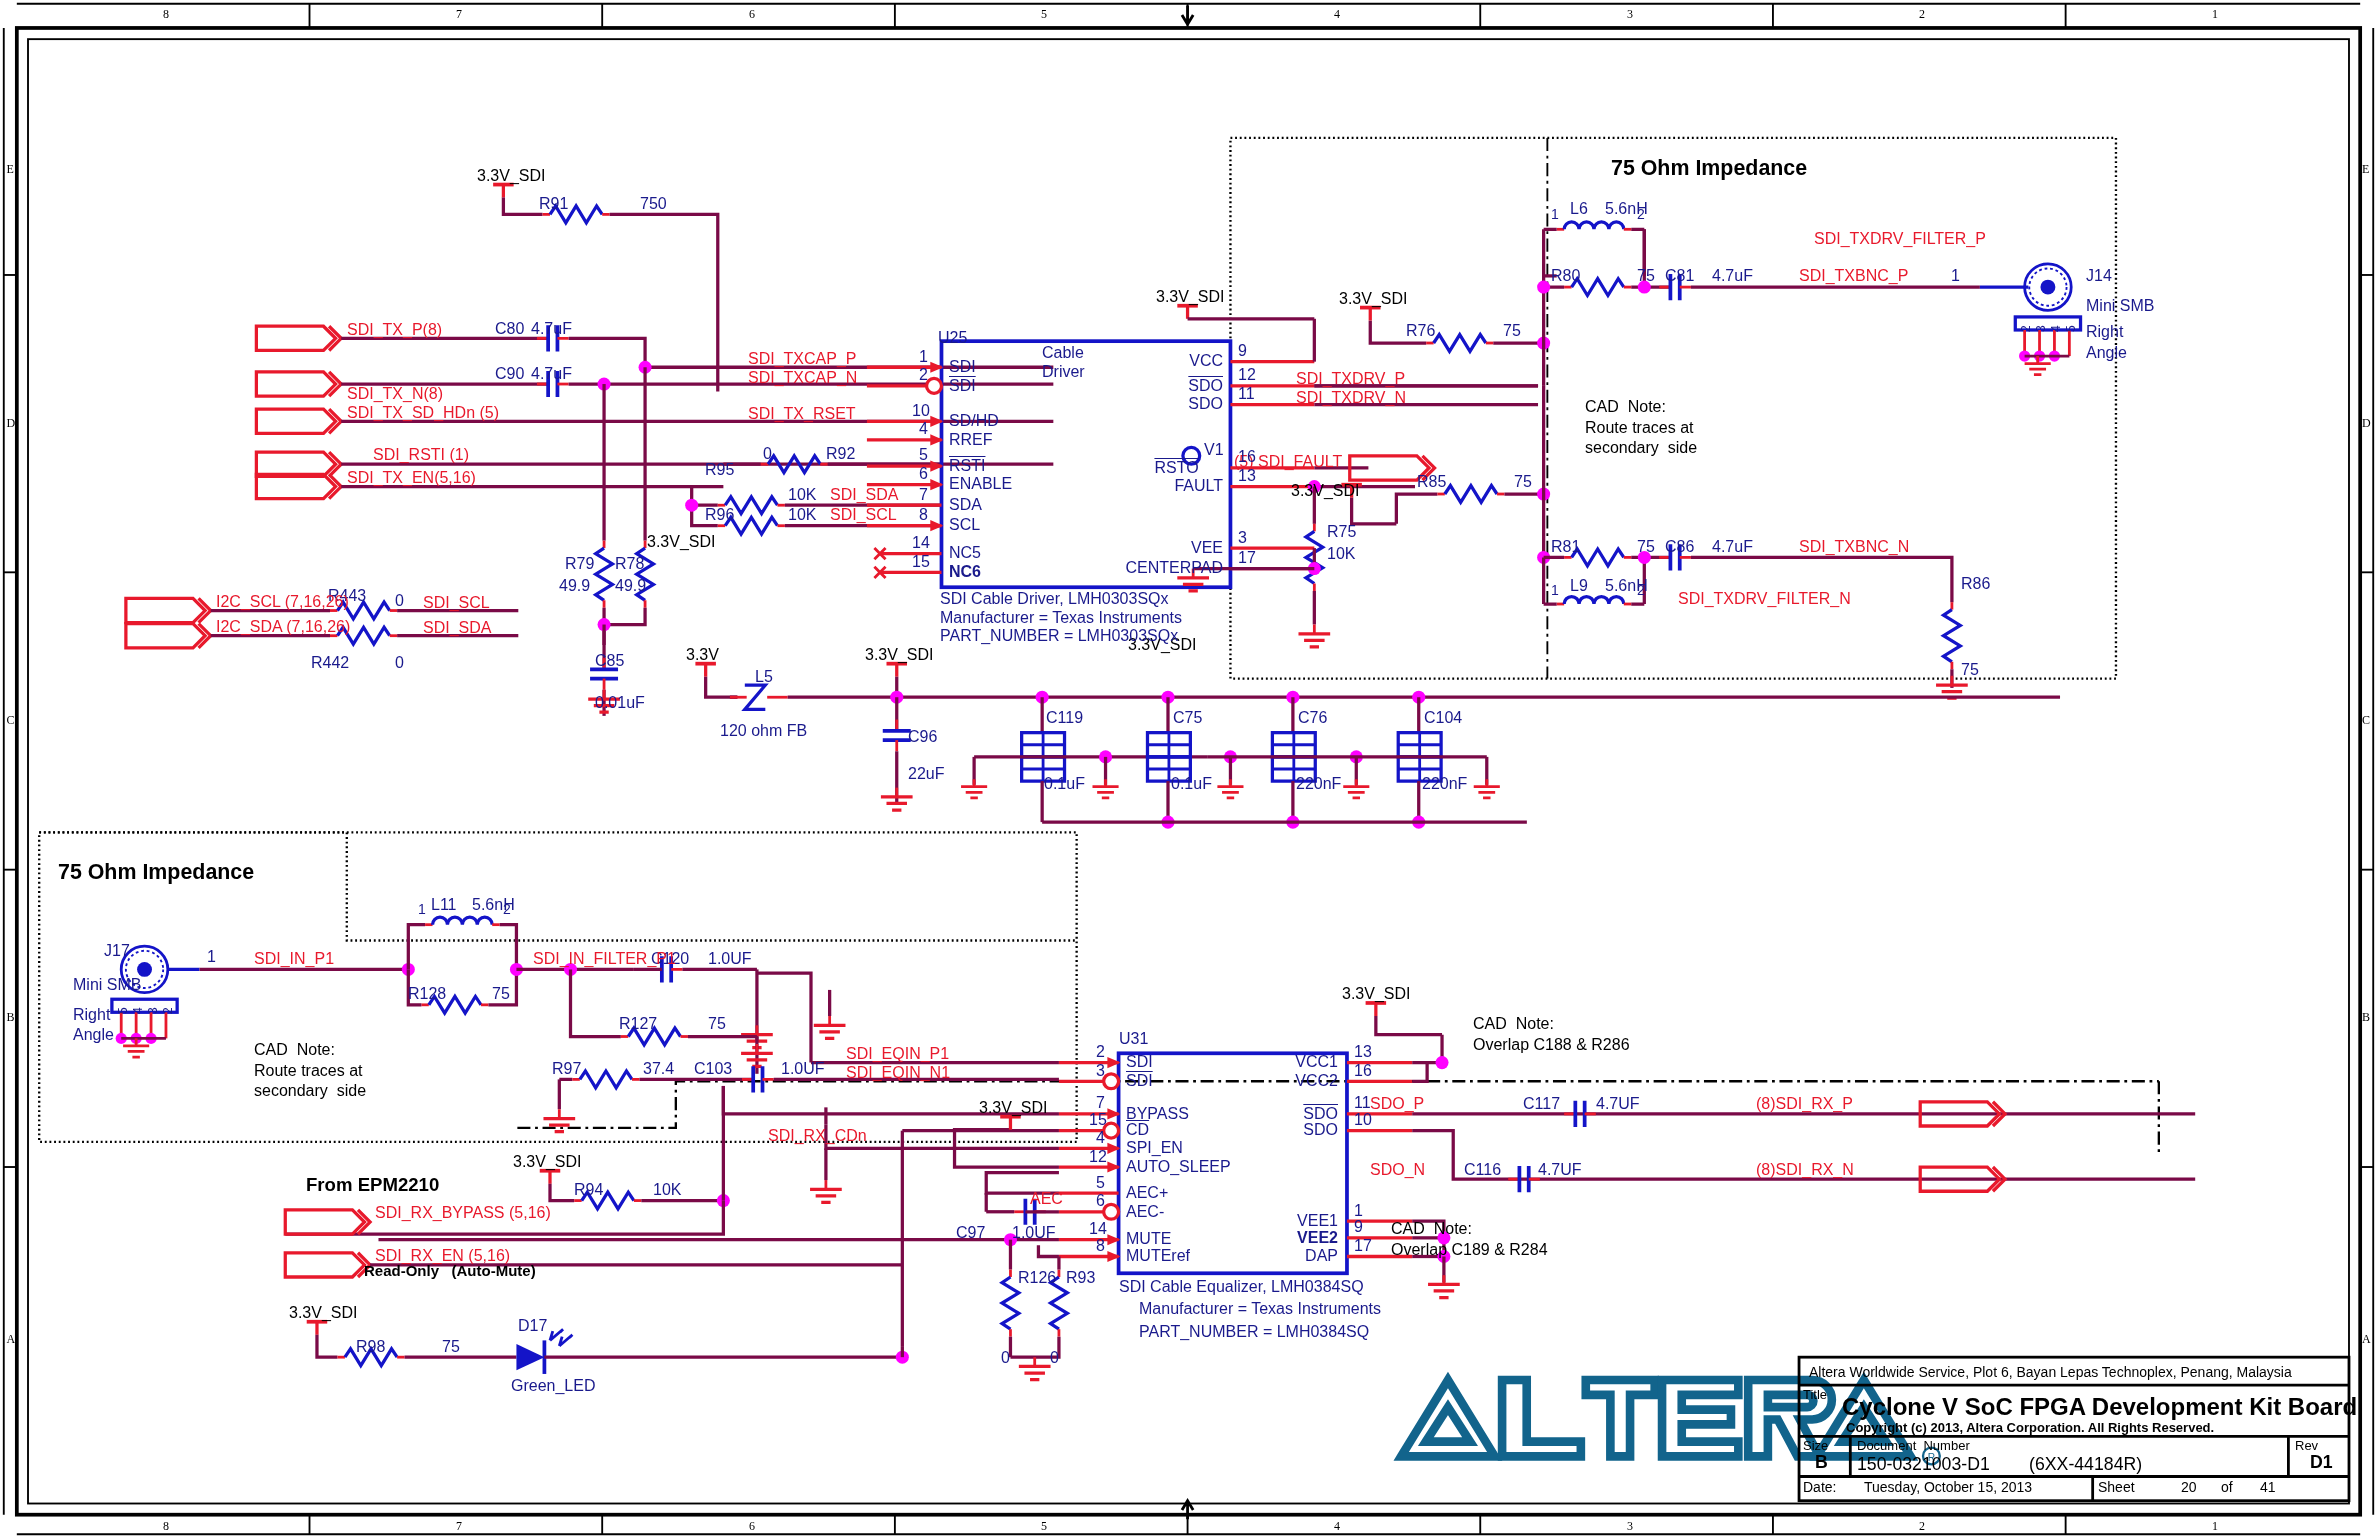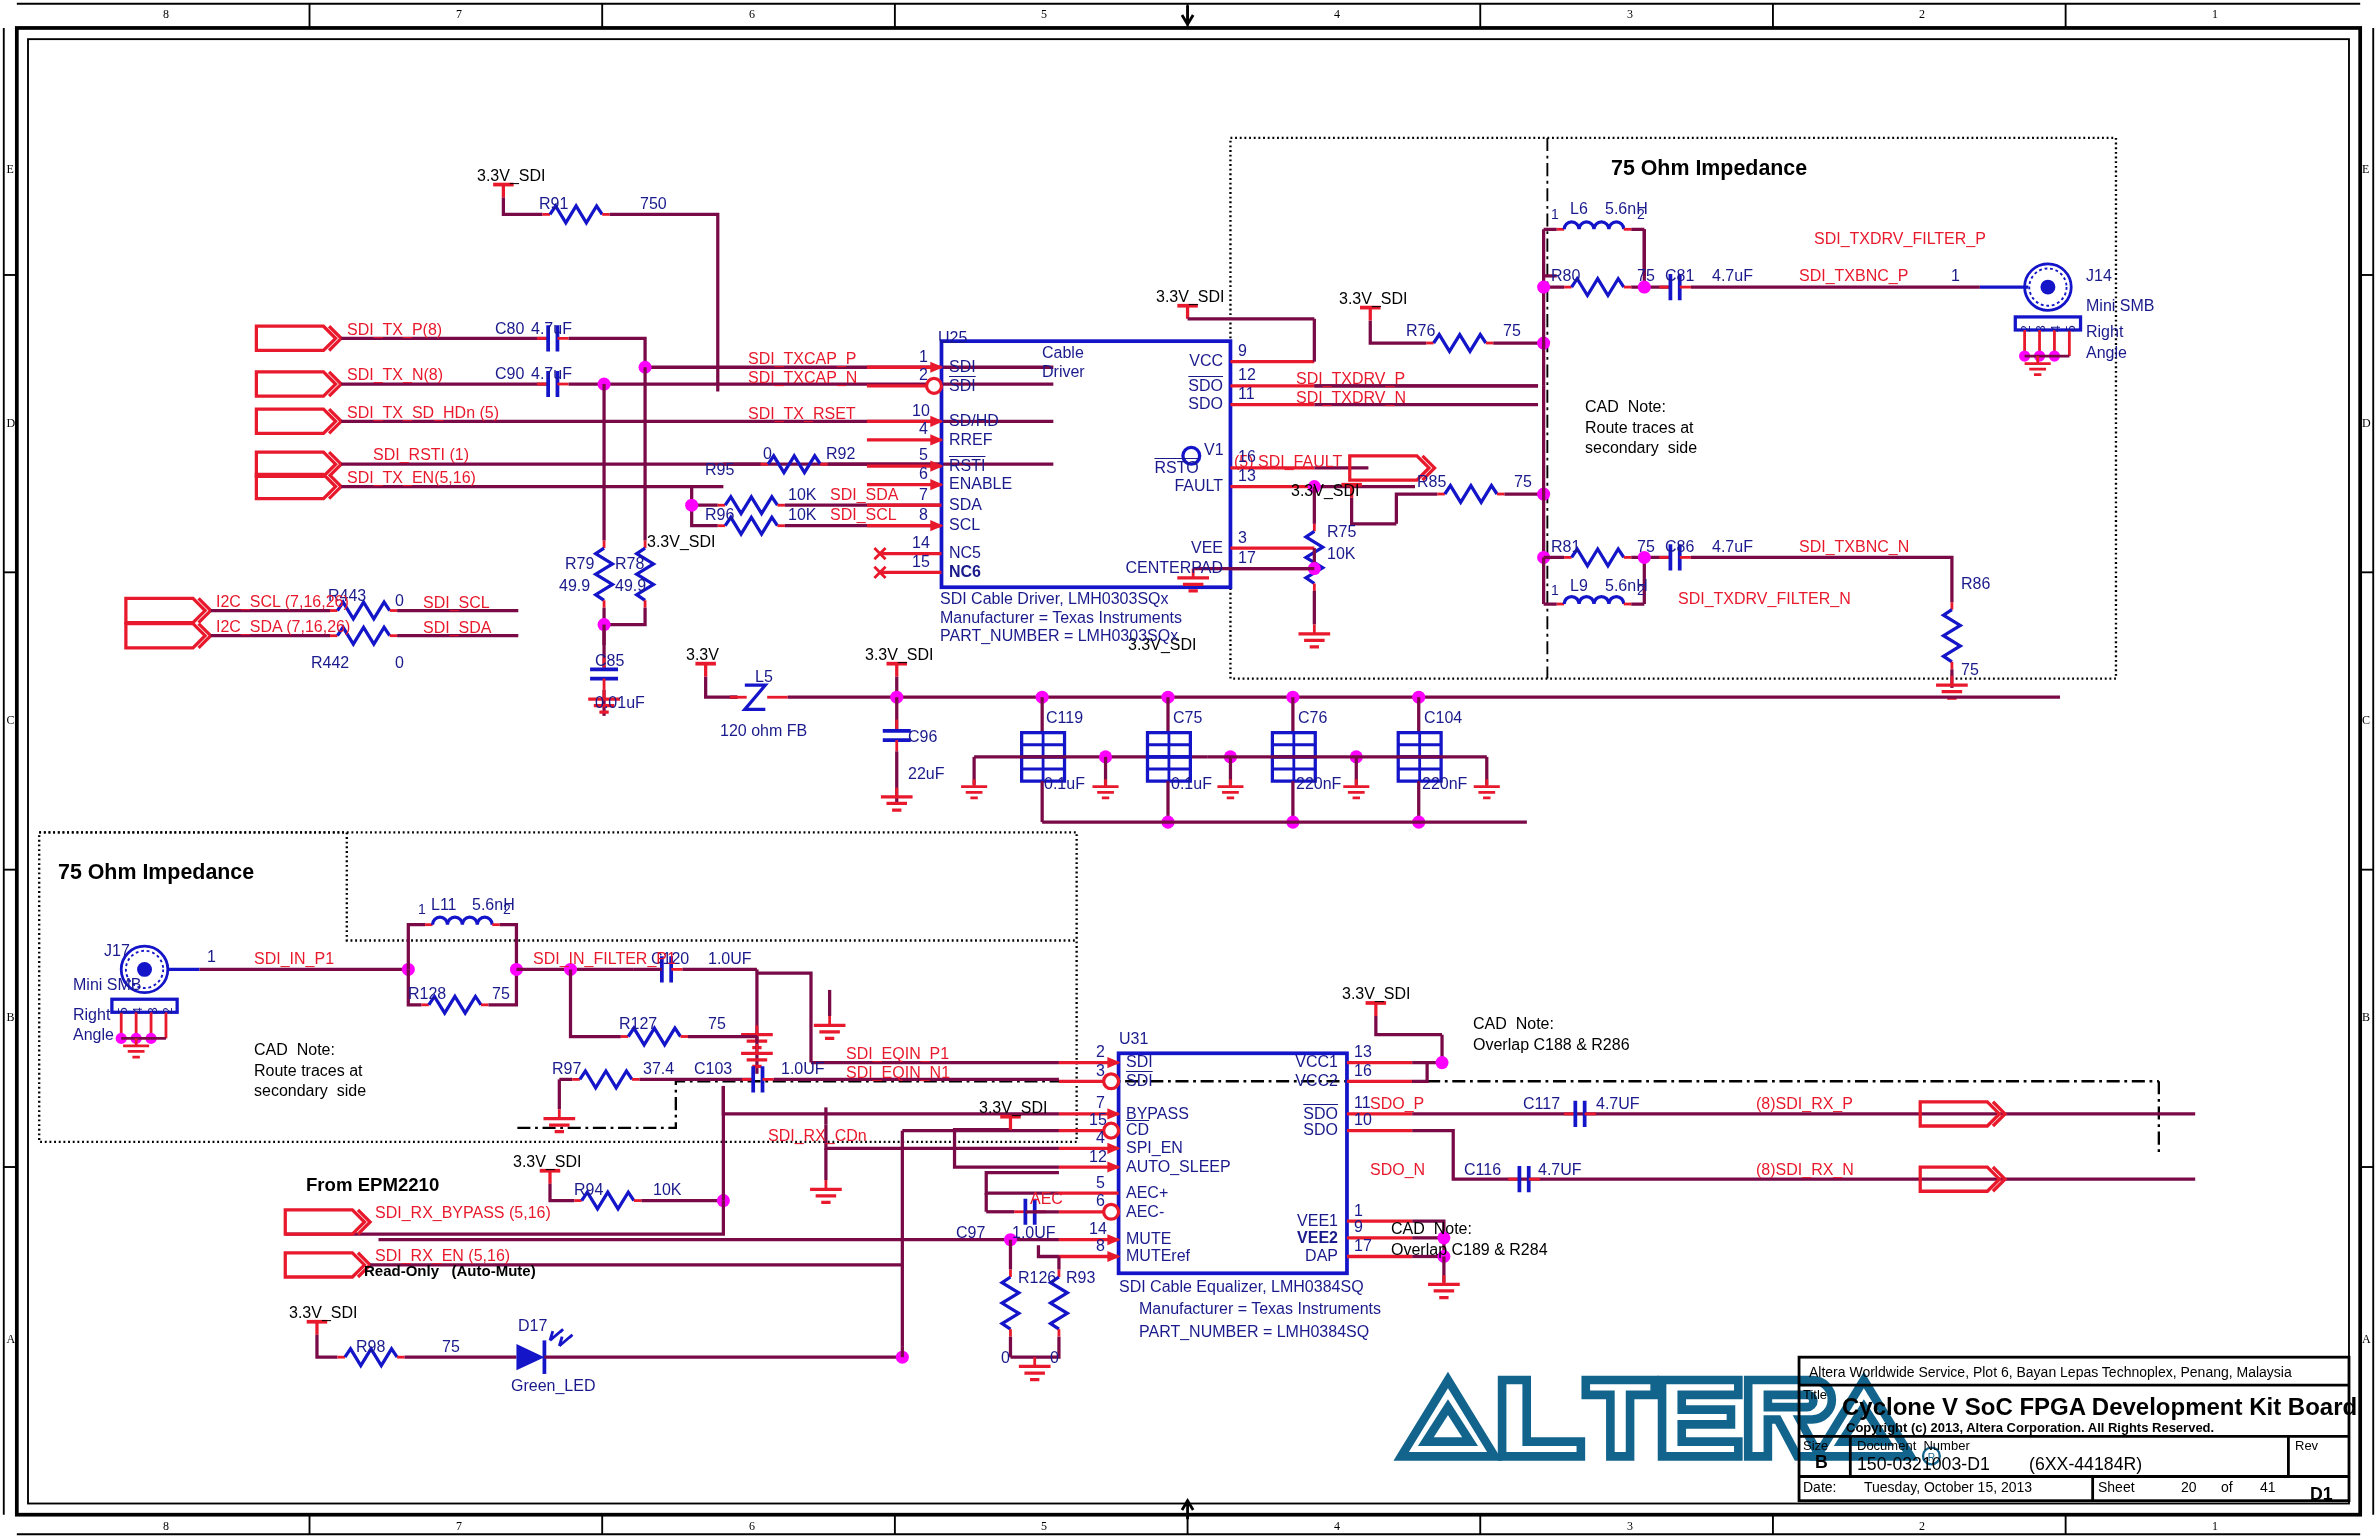--- a/index.html
+++ b/index.html
@@ -699,21 +699,21 @@
 <div class="lbl net" style="left:254px;top:951px;">SDI_IN_P1</div>
 <div class="lbl net" style="left:533px;top:951px;">SDI_IN_FILTER_P1</div>
 <div class="lbl net" style="left:846px;top:1046px;">SDI_EQIN_P1</div>
 <div class="lbl net" style="left:846px;top:1065px;">SDI_EQIN_N1</div>
 <div class="lbl net" style="left:768px;top:1128px;">SDI_RX_CDn</div>
 <div class="lbl net" style="left:1030px;top:1191px;">AEC</div>
 <div class="lbl net" style="left:1370px;top:1096px;">SDO_P</div>
 <div class="lbl net" style="left:1370px;top:1162px;">SDO_N</div>
 
 <div class="lbl net" style="left:347px;top:322px;">SDI_TX_P(8)</div>
-<div class="lbl net" style="left:347px;top:367px;">SDI_TX_N(8)</div>
+<div class="lbl net" style="left:347px;top:386px;">SDI_TX_N(8)</div>
 <div class="lbl net" style="left:347px;top:405px;">SDI_TX_SD_HDn (5)</div>
 <div class="lbl net" style="left:373px;top:447px;">SDI_RSTI (1)</div>
 <div class="lbl net" style="left:347px;top:470px;">SDI_TX_EN(5,16)</div>
 <div class="lbl net" style="left:216px;top:594px;">I2C_SCL (7,16,26)</div>
 <div class="lbl net" style="left:216px;top:619px;">I2C_SDA (7,16,26)</div>
 <div class="lbl net" style="left:1234px;top:454px;">(5) SDI_FAULT</div>
 <div class="lbl net" style="left:375px;top:1205px;">SDI_RX_BYPASS (5,16)</div>
 <div class="lbl net" style="left:375px;top:1248px;">SDI_RX_EN (5,16)</div>
 <div class="lbl net" style="left:1756px;top:1096px;">(8)SDI_RX_P</div>
 <div class="lbl net" style="left:1756px;top:1162px;">(8)SDI_RX_N</div>
@@ -845,21 +845,21 @@
 
 <div class="lbl tb" style="left:1809px;top:1365px;font-size:14px;">Altera Worldwide Service, Plot 6, Bayan Lepas Technoplex, Penang, Malaysia</div>
 <div class="lbl tb" style="left:1803px;top:1388px;font-size:13px;">Title</div>
 <div class="lbl tb" style="left:1842px;top:1395px;font-size:24px;font-weight:bold;">Cyclone V SoC FPGA Development Kit Board</div>
 <div class="lbl tb" style="left:1846px;top:1421px;font-size:13px;font-weight:bold;">Copyright (c) 2013, Altera Corporation. All Rights Reserved.</div>
 <div class="lbl tb" style="left:1803px;top:1439px;font-size:13px;">Size</div>
 <div class="lbl tb" style="left:1815px;top:1454px;font-size:17.7px;font-weight:bold;">B</div>
 <div class="lbl tb" style="left:1857px;top:1439px;font-size:13px;">Document  Number</div>
 <div class="lbl tb" style="left:1857px;top:1456px;font-size:17.7px;">150-0321003-D1        (6XX-44184R)</div>
 <div class="lbl tb" style="left:2295px;top:1439px;font-size:13px;">Rev</div>
-<div class="lbl tb" style="left:2310px;top:1454px;font-size:17.7px;font-weight:bold;margin-top:32px;">D1</div>
+<div class="lbl tb" style="left:2310px;top:1454px;font-size:17.7px;font-weight:bold;">D1</div>
 <div class="lbl tb" style="left:1803px;top:1480px;font-size:14px;">Date:</div>
 <div class="lbl tb" style="left:1864px;top:1480px;font-size:14px;">Tuesday, October 15, 2013</div>
 <div class="lbl tb" style="left:2098px;top:1480px;font-size:14px;">Sheet</div>
 <div class="lbl tb" style="left:2181px;top:1480px;font-size:14px;">20</div>
 <div class="lbl tb" style="left:2221px;top:1480px;font-size:14px;">of</div>
 <div class="lbl tb" style="left:2260px;top:1480px;font-size:14px;">41</div>
 
 </div>
 
 

